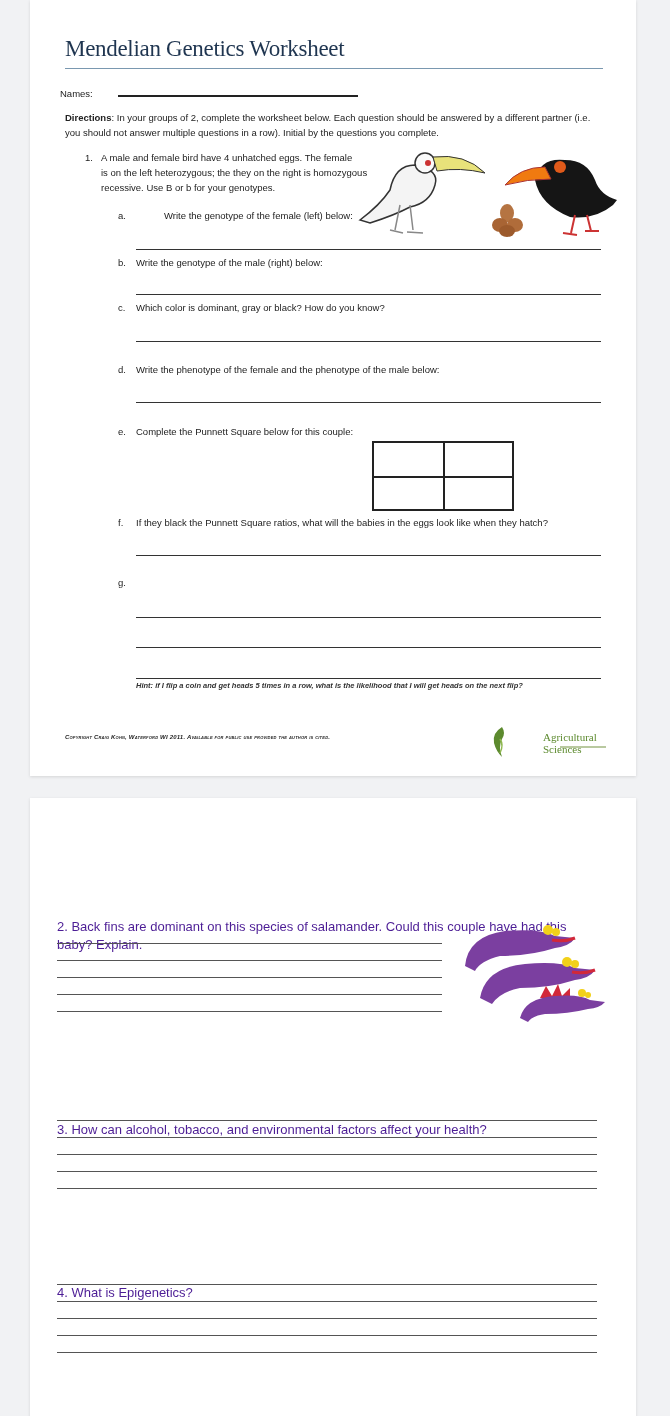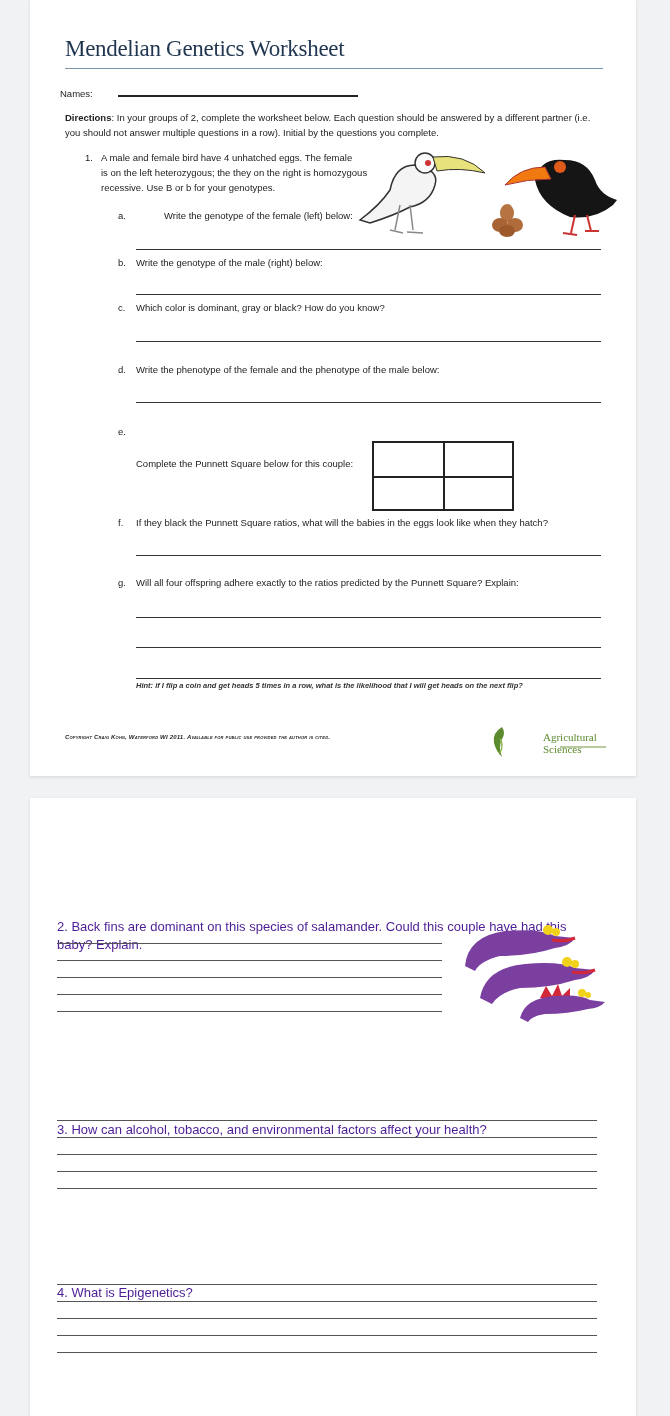--- a/index.html
+++ b/index.html
@@ -73,32 +73,31 @@
 
   <div class="abs small" style="left:88px;top:300px;">c.</div>
   <div class="abs small" style="left:106px;top:300px;">Which color is dominant, gray or black? How do you know?</div>
   <div class="abs ans" style="left:106px;top:341px;width:465px;"></div>
 
   <div class="abs small" style="left:88px;top:362px;">d.</div>
   <div class="abs small" style="left:106px;top:362px;">Write the phenotype of the female and the phenotype of the male below:</div>
   <div class="abs ans" style="left:106px;top:402px;width:465px;"></div>
 
   <div class="abs small" style="left:88px;top:424px;">e.</div>
-  <div class="abs small" style="left:106px;top:424px;margin-top:32px;">Complete the Punnett Square below for this couple:</div>
+  <div class="abs small" style="left:106px;top:424px;">Complete the Punnett Square below for this couple:</div>
   <div class="abs punnett">
     <div class="v"></div>
     <div class="h"></div>
   </div>
 
   <div class="abs small" style="left:88px;top:515px;">f.</div>
   <div class="abs small" style="left:106px;top:515px;">If they black the Punnett Square ratios, what will the babies in the eggs look like when they hatch?</div>
   <div class="abs ans" style="left:106px;top:555px;width:465px;"></div>
 
   <div class="abs small" style="left:88px;top:575px;">g.</div>
-  <div class="abs small" style="left:106px;top:575px;">Will all four offspring adhere exactly to the ratios predicted by the Punnett Square? Explain:</div>
   <div class="abs ans" style="left:106px;top:617px;width:465px;"></div>
   <div class="abs ans" style="left:106px;top:647px;width:465px;"></div>
   <div class="abs ans" style="left:106px;top:678px;width:465px;"></div>
   <div class="abs hint" style="left:106px;top:681px;font-weight:bold;">Hint: if I flip a coin and get heads 5 times in a row, what is the likelihood that I will get heads on the next flip?</div>
 
   <div class="abs copyright" style="left:35px;top:734px;">Copyright Craig Kohn, Waterford WI 2011.  Available for public use provided the author is cited.</div>
   <div class="abs" style="left:460px;top:725px;width:120px;height:34px;">
     <svg class="abs" style="left:0;top:0;" width="18" height="34" viewBox="0 0 18 34">
       <path d="M12 2 Q2 8 4 18 Q6 26 12 32 Q8 22 12 14 Q16 8 12 2 Z" fill="#5c8a2e"></path>
       <path d="M10 14 Q14 20 10 28" stroke="#8fb84f" stroke-width="1.5" fill="none"></path>

